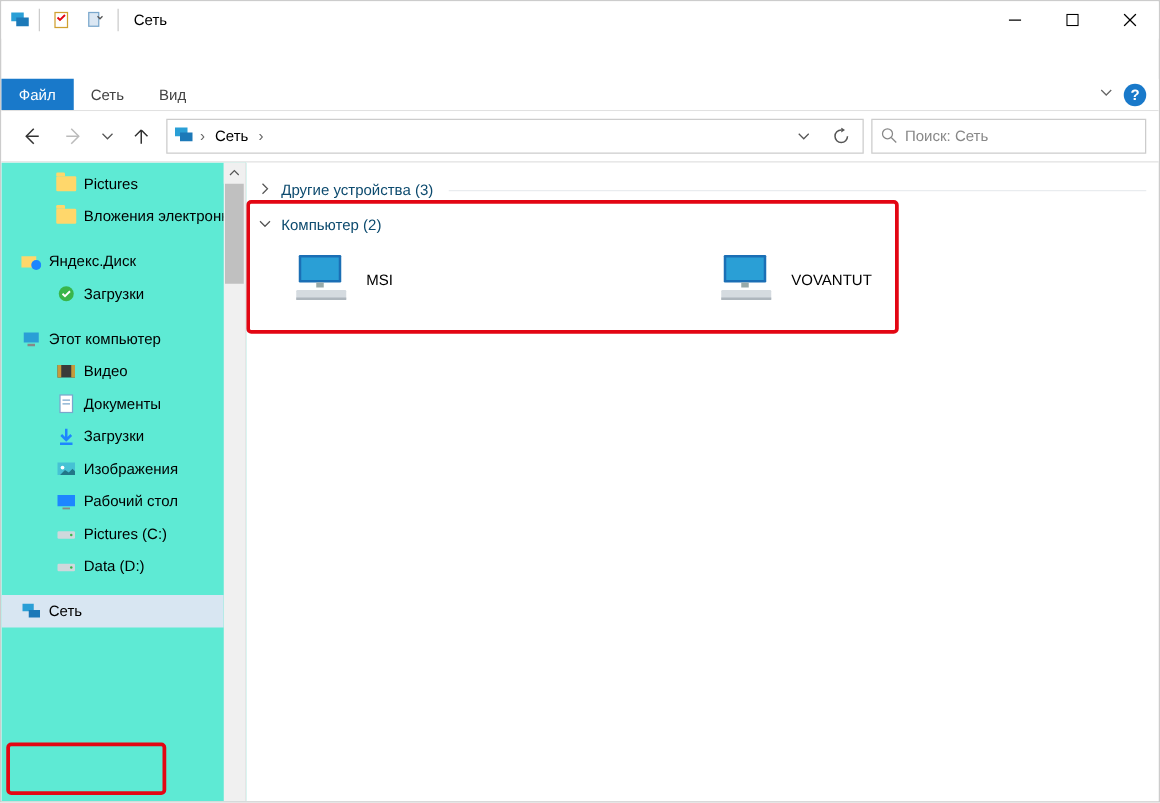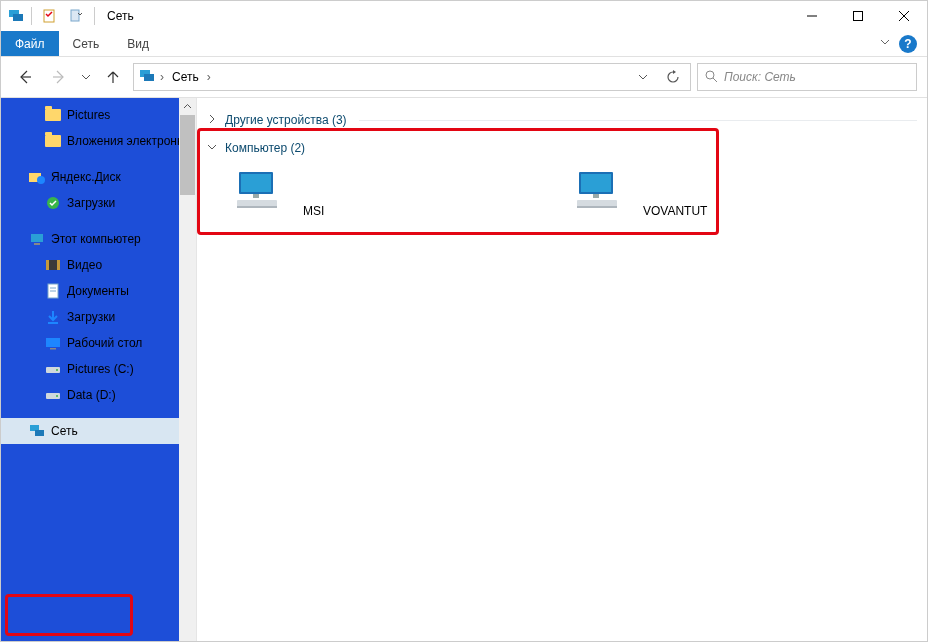--- a/index.html
+++ b/index.html
@@ -10,63 +10,63 @@
   .titlebar-left { display: flex; align-items: center; gap: 2px; padding-left: 6px; }
   .titlebar-left .appicon { width: 18px; height: 18px; display:flex; align-items:center; justify-content:center; }
   .qat-sep { width:1px; height:18px; background:#ccc; margin:0 4px;}
   .qat-item { width:24px; height:22px; display:flex; align-items:center; justify-content:center; }
   .titlebar-title { margin-left: 6px; font-size:12px; color:#000;}
   .titlebar-right { margin-left:auto; display:flex; }
   .winbtn { width:46px; height:30px; display:flex; align-items:center; justify-content:center; color:#000;}
   .winbtn svg { stroke:#000; }
   
   
-  .ribbon { height:26px; background:#fff; border-bottom:1px solid #e1e1e1; display:flex; align-items:stretch;}
+  .ribbon { height:26px; background:#fff; border-bottom:1px solid #e1e1e1; display:flex; align-items:stretch;margin-top:32px;}
   .ribbon-tab { padding:0 14px; display:flex; align-items:center; font-size:12px; color:#444;}
   .ribbon-tab.file { background:#1979ca; color:#fff;}
   .ribbon-right { margin-left:auto; display:flex; align-items:center; gap:8px; padding-right:10px;}
   .ribbon-help { width:18px; height:18px; border-radius:50%; background:#1979ca; color:#fff; display:flex; align-items:center; justify-content:center; font-weight:bold; font-size:12px;}
   .ribbon-chevron { color:#666;}
   
   
   .addrrow { height:40px; display:flex; align-items:center; gap:6px; padding:0 10px; background:#fff;}
   .navbtn { width:28px; height:28px; display:flex; align-items:center; justify-content:center; color:#555; }
   .navbtn.disabled { color:#bbb;}
   .addrbox { flex:1; height:28px; border:1px solid #ccc; display:flex; align-items:center; padding:0 4px; gap:4px;}
   .addrbox .crumb { display:flex; align-items:center; gap:4px; padding:0 4px; color:#000;}
   .addrbox-right { margin-left:auto; display:flex; align-items:center; gap:4px;}
   .addr-dropdown, .addr-refresh { width:26px; height:26px; display:flex; align-items:center; justify-content:center; color:#555;}
-  .searchbox { width:220px; height:28px; border:1px solid #ccc; display:flex; align-items:center; gap:6px; padding:0 6px; color:#777;font-style:italic;}
+  .searchbox { width:220px; height:28px; border:1px solid #ccc; display:flex; align-items:center; gap:6px; padding:0 6px; color:#777;}
   
   
   .body { flex:1; display:flex; overflow:hidden; border-top:1px solid #e1e1e1;}
   
   
-  .sidewrap { width:196px; display:flex; border-right:1px solid #e5e5e5; background:#1d4ed8;}
+  .sidewrap { width:196px; display:flex; border-right:1px solid #e5e5e5; background:#5eead4;}
   .sidetree { flex:1; overflow:hidden; padding-top:4px;}
   .scrollgutter { width:17px; background:#f0f0f0; display:flex; flex-direction:column; align-items:center;}
   .scrollarrow { width:17px; height:17px; display:flex; align-items:center; justify-content:center; color:#555; background:#f0f0f0;}
   .scrollthumb { width:15px; height:80px; background:#c0c0c0; margin-top:0px;}
   
-  .node { height:26px; display:flex; align-items:center; gap:6px; padding-left:28px; color:#000; white-space:nowrap; overflow:hidden;}
+  .node { height:26px; display:flex; align-items:center; gap:6px; padding-left:16px; color:#000; white-space:nowrap; overflow:hidden;}
   .node.indent2 { padding-left:44px;}
   .node.spacer { height:10px;}
   .node.selected { background:#d8e6f2; }
   .tree-icon { width:16px; height:16px; flex:0 0 16px; display:flex; align-items:center; justify-content:center;}
   
   .hl-red { position:absolute; border:3px solid #e30613; border-radius:4px; pointer-events:none;}
   
   
   .content { flex:1; overflow:auto; padding:8px 10px 0 10px; position:relative;}
   .group-header { color:#0c4a6e; display:flex; align-items:center; gap:6px; height:28px;}
   .group-header .chev { width:12px; color:#555;}
   .group-header.withline::after { content:""; flex:1; height:0; border-bottom:1px solid #e9ecef; margin-left:6px;}
   
   .group-items { display:flex; gap:40px; padding:4px 0 8px 24px;}
-  .item { display:flex; align-items:flex-end; gap:20px; width:300px;}
+  .item { display:flex; align-items:center; gap:10px; width:300px;}
   .item .pc-icon { width:52px; height:52px; flex:0 0 52px;}
   .item .label { color:#000;}
   
   
   .folder { width:16px; height:12px; background:#ffd76b; border-radius:1px; position:relative;}
   .folder::before { content:""; position:absolute; left:0; top:-3px; width:7px; height:3px; background:#ffd76b; border-radius:1px 1px 0 0;}
 </style>
 </head>
 <body>
 
@@ -248,20 +248,30 @@
           <span>Документы</span>
         </div>
         <div class="node indent2">
           <span class="tree-icon">
             <svg width="16" height="16">
               <path d="M8 2 v8 M4 7 l4 4 l4 -4" stroke="#1d86ff" fill="none" stroke-width="2"></path>
               <line x1="3" y1="14" x2="13" y2="14" stroke="#1d86ff" stroke-width="2"></line>
             </svg>
           </span>
           <span>Загрузки</span>
+        </div>
+        <div class="node indent2">
+          <span class="tree-icon">
+            <svg width="16" height="16">
+              <rect x="1" y="3" width="14" height="10" fill="#46c2d4"></rect>
+              <circle cx="5" cy="7" r="1.5" fill="#fff"></circle>
+              <path d="M3 13 l4 -4 l3 2 l3 -3 l2 2 v3 z" fill="#278"></path>
+            </svg>
+          </span>
+          <span>Изображения</span>
         </div>
         <div class="node indent2">
           <span class="tree-icon">
             <svg width="16" height="16">
               <rect x="1" y="3" width="14" height="9" fill="#1d86ff"></rect>
               <rect x="5" y="13" width="6" height="1.5" fill="#888"></rect>
             </svg>
           </span>
           <span>Рабочий стол</span>
         </div>

